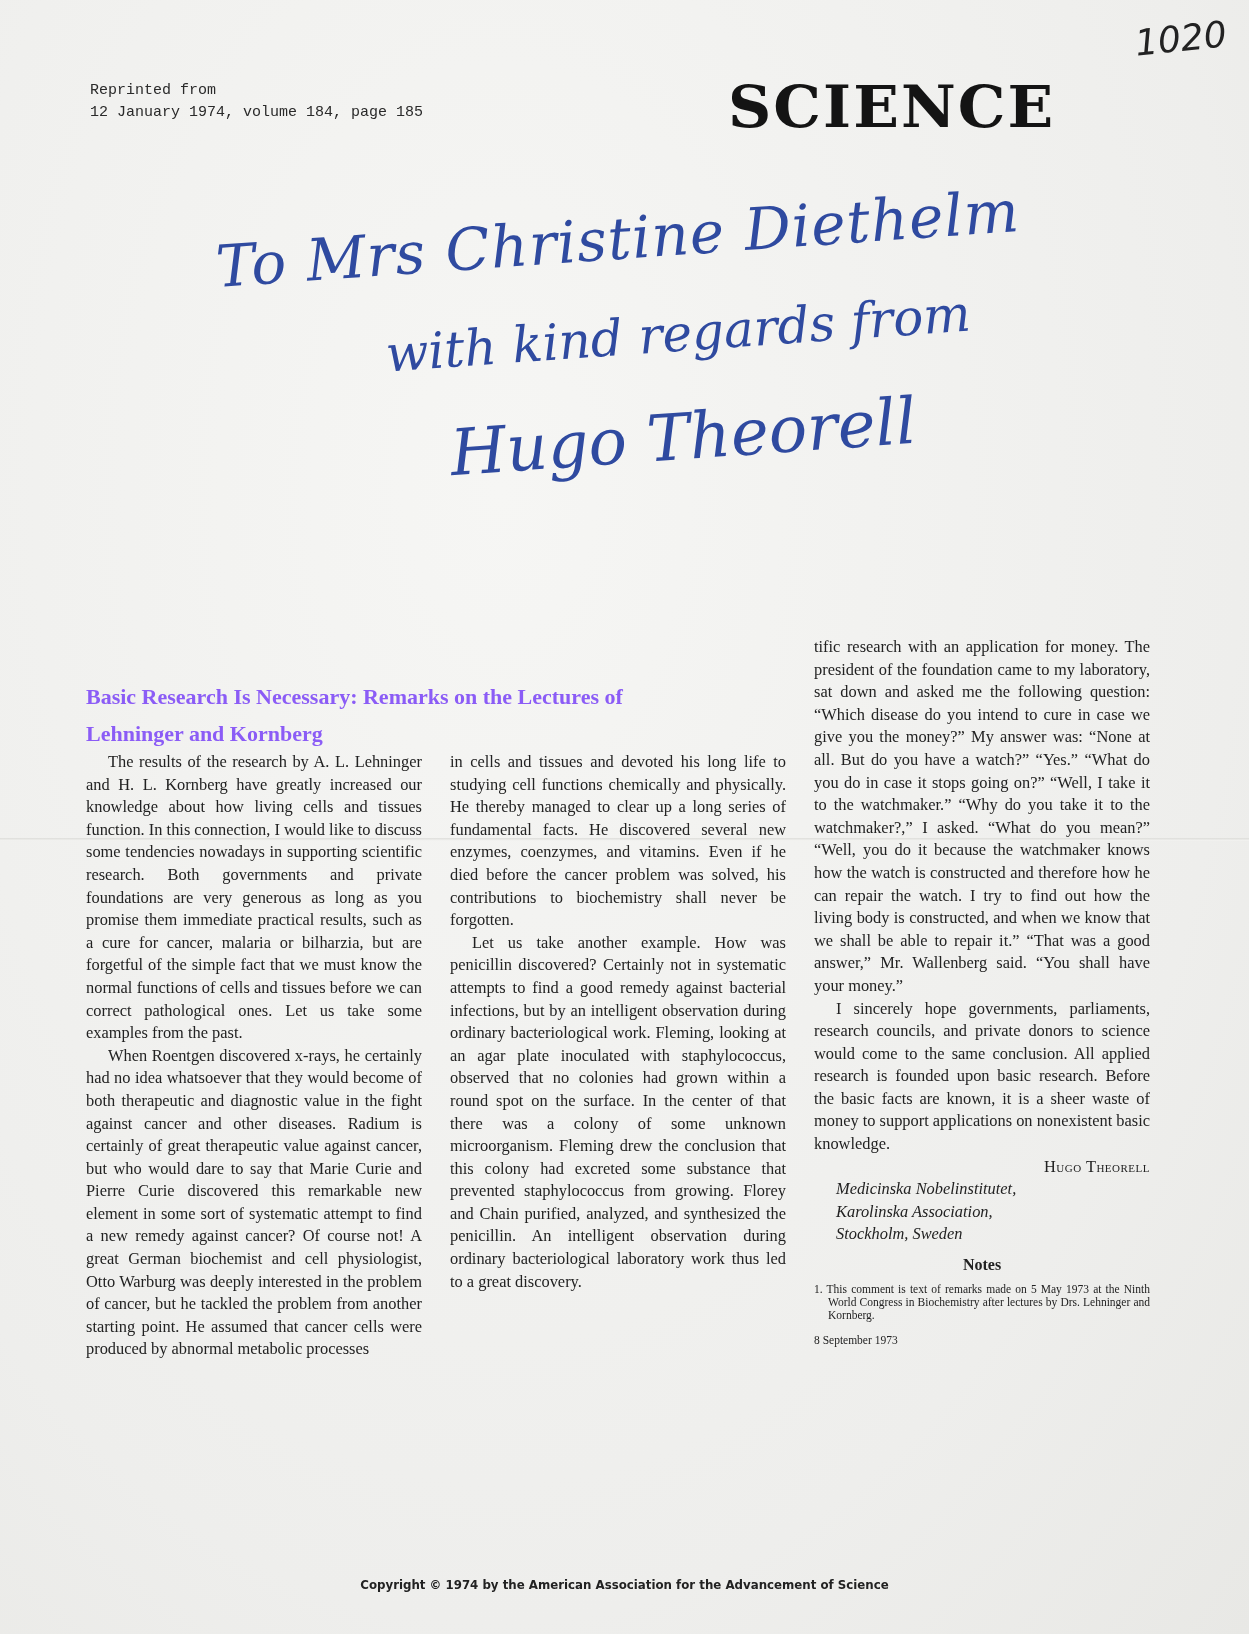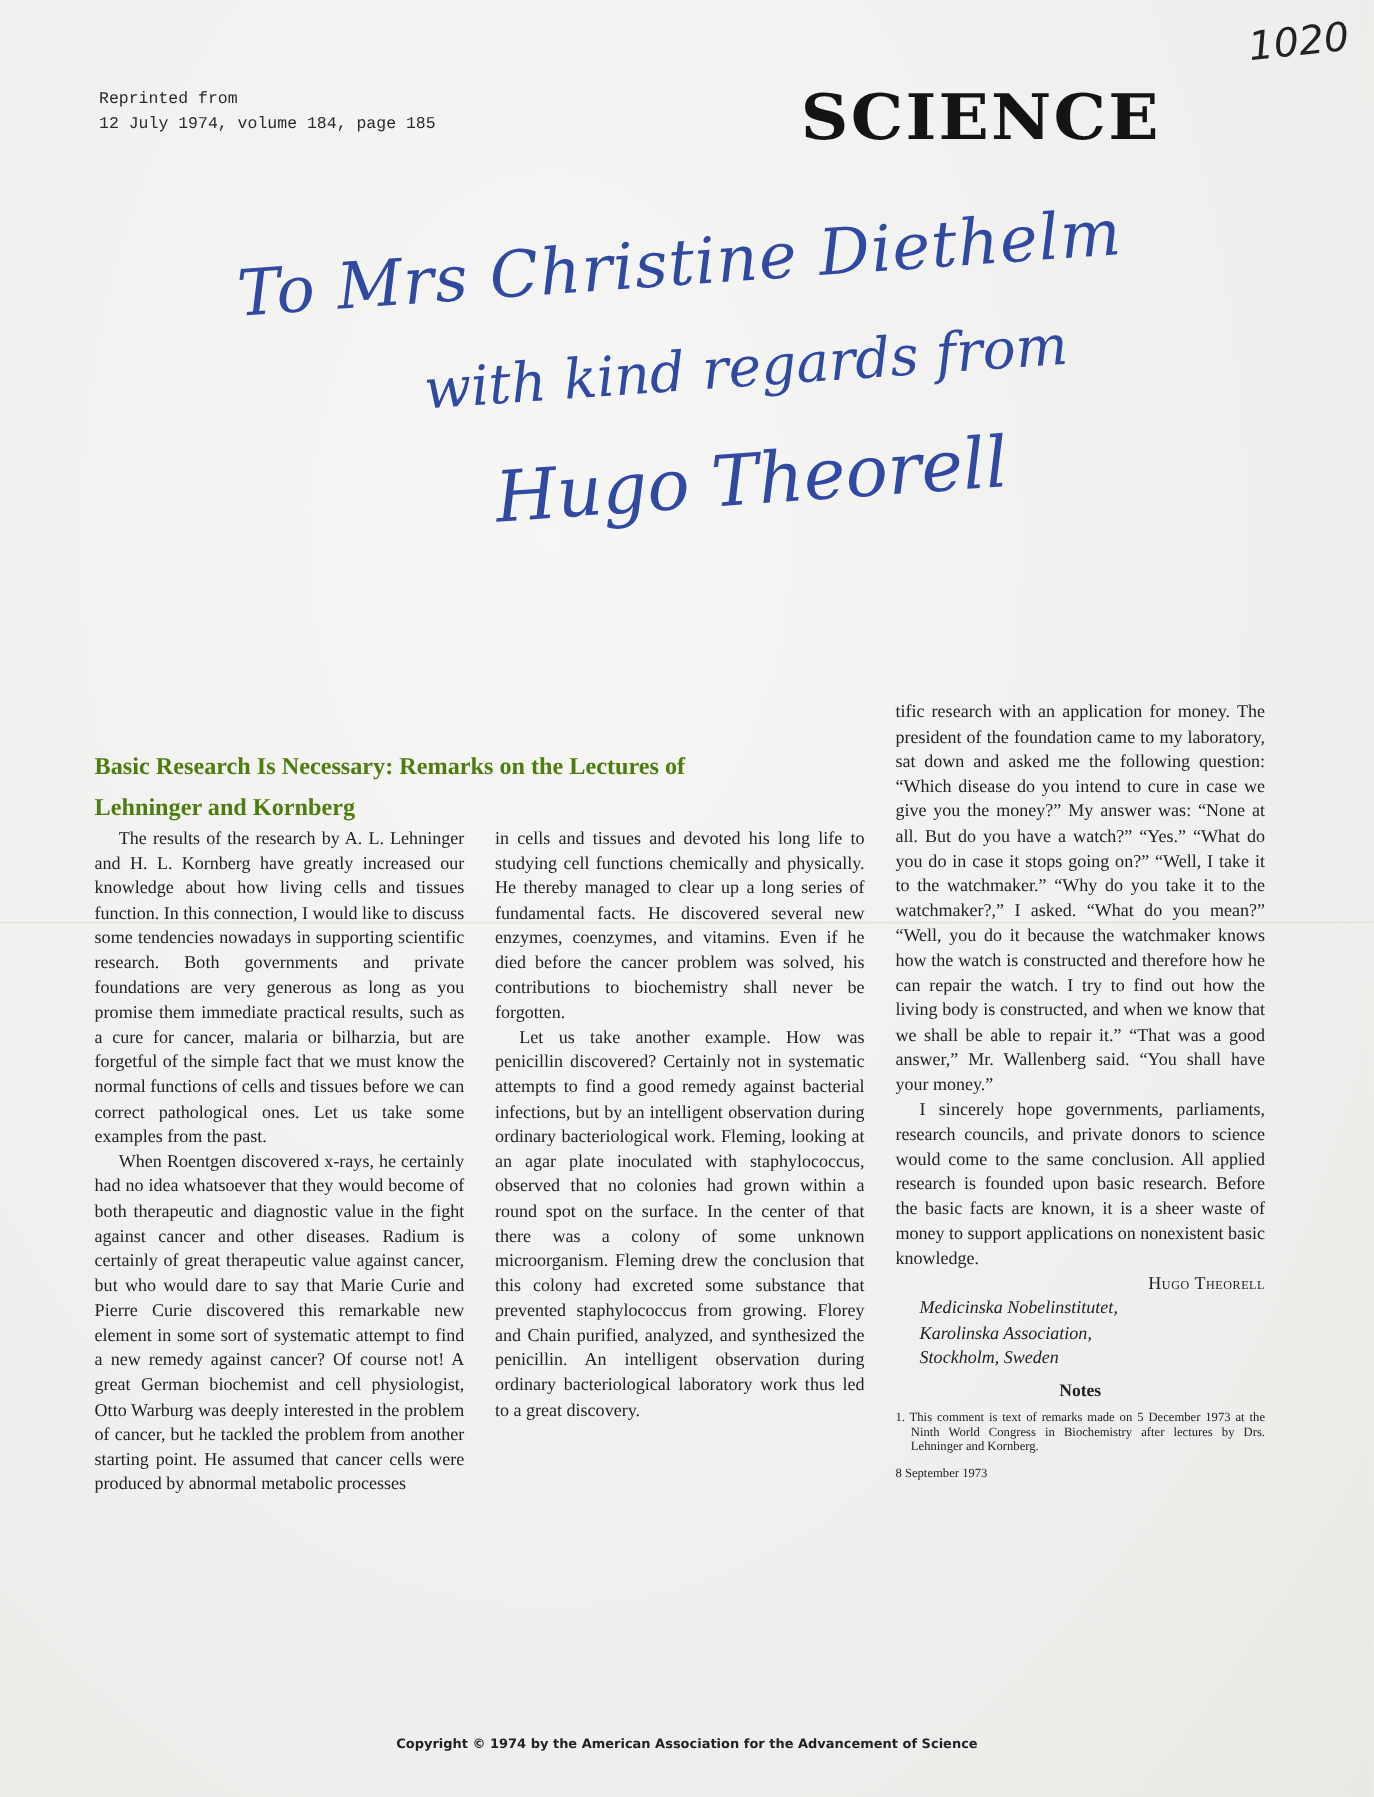--- a/index.html
+++ b/index.html
@@ -41,21 +41,21 @@
     position: absolute; color: #2f4aa0;
     font-family: "DejaVu Serif", serif; font-style: italic;
   }
   .insc-line1 { left: 215px; top: 205px; font-size: 58px; transform: rotate(-4deg); letter-spacing: 1px; }
   .insc-line2 { left: 385px; top: 305px; font-size: 50px; transform: rotate(-4deg); }
   .insc-sig   { left: 450px; top: 400px; font-size: 64px; transform: rotate(-4deg); }
 
   .title {
     position: absolute; left: 86px; top: 663px; width: 560px;
     font-family: "Liberation Serif", serif; font-weight: bold;
-    font-size: 22px; line-height: 37px; color: #4d7c0f;
+    font-size: 22px; line-height: 37px; color: #8b5cf6;
   }
   .col {
     position: absolute; top: 751px; width: 336px;
     font-size: 16.4px; line-height: 22.6px;
     text-align: justify; hyphens: none; color: #222;
   }
   .col p { margin: 0; text-indent: 22px; }
   .col p.noindent { text-indent: 0; }
   .col1 { left: 86px; }
   .col2 { left: 450px; font-family: Liberation Serif, serif; }
@@ -75,21 +75,21 @@
   }
 </style>
 </head>
 <body>
 
 <div class="page-bg"></div>
 <div class="fold"></div>
 
 <div class="reprint">
   <div>Reprinted from</div>
-  <div>12 July 1974, volume 184, page 185</div>
+  <div>12 January 1974, volume 184, page 185</div>
 </div>
 
 <div class="masthead">SCIENCE</div>
 <div class="catalog-no">1020</div>
 
 <div class="inscription insc-line1">To Mrs Christine Diethelm</div>
 <div class="inscription insc-line2">with kind regards from</div>
 <div class="inscription insc-sig">Hugo Theorell</div>
 
 <h1 class="title">Basic Research Is Necessary: Remarks on the Lectures of Lehninger and Kornberg</h1>
@@ -105,17 +105,17 @@
 </div>
 
 <div class="col col3">
   <p class="noindent">tific research with an application for money. The president of the foundation came to my laboratory, sat down and asked me the following question: “Which disease do you intend to cure in case we give you the money?” My answer was: “None at all. But do you have a watch?” “Yes.” “What do you do in case it stops going on?” “Well, I take it to the watchmaker.” “Why do you take it to the watchmaker?,” I asked. “What do you mean?” “Well, you do it because the watchmaker knows how the watch is constructed and therefore how he can repair the watch. I try to find out how the living body is constructed, and when we know that we shall be able to repair it.” “That was a good answer,” Mr. Wallenberg said. “You shall have your money.”</p>
   <p>I sincerely hope governments, parliaments, research councils, and private donors to science would come to the same conclusion. All applied research is founded upon basic research. Before the basic facts are known, it is a sheer waste of money to support applications on nonexistent basic knowledge.</p>
   <p class="author">Hugo Theorell</p>
   <p class="affil">Medicinska Nobelinstitutet,</p>
   <p class="affil">Karolinska Association,</p>
   <p class="affil">Stockholm, Sweden</p>
   <div class="notes-head">Notes</div>
-  <div class="note-item">1. This comment is text of remarks made on 5 December 1973 at the Ninth World Congress in Biochemistry after lectures by Drs. Lehninger and Kornberg.</div>
+  <div class="note-item">1. This comment is text of remarks made on 5 May 1973 at the Ninth World Congress in Biochemistry after lectures by Drs. Lehninger and Kornberg.</div>
   <div class="note-date">8 September 1973</div>
 </div>
 
 <div class="copyright">Copyright © 1974 by the American Association for the Advancement of Science</div>
 
 </body></html>

